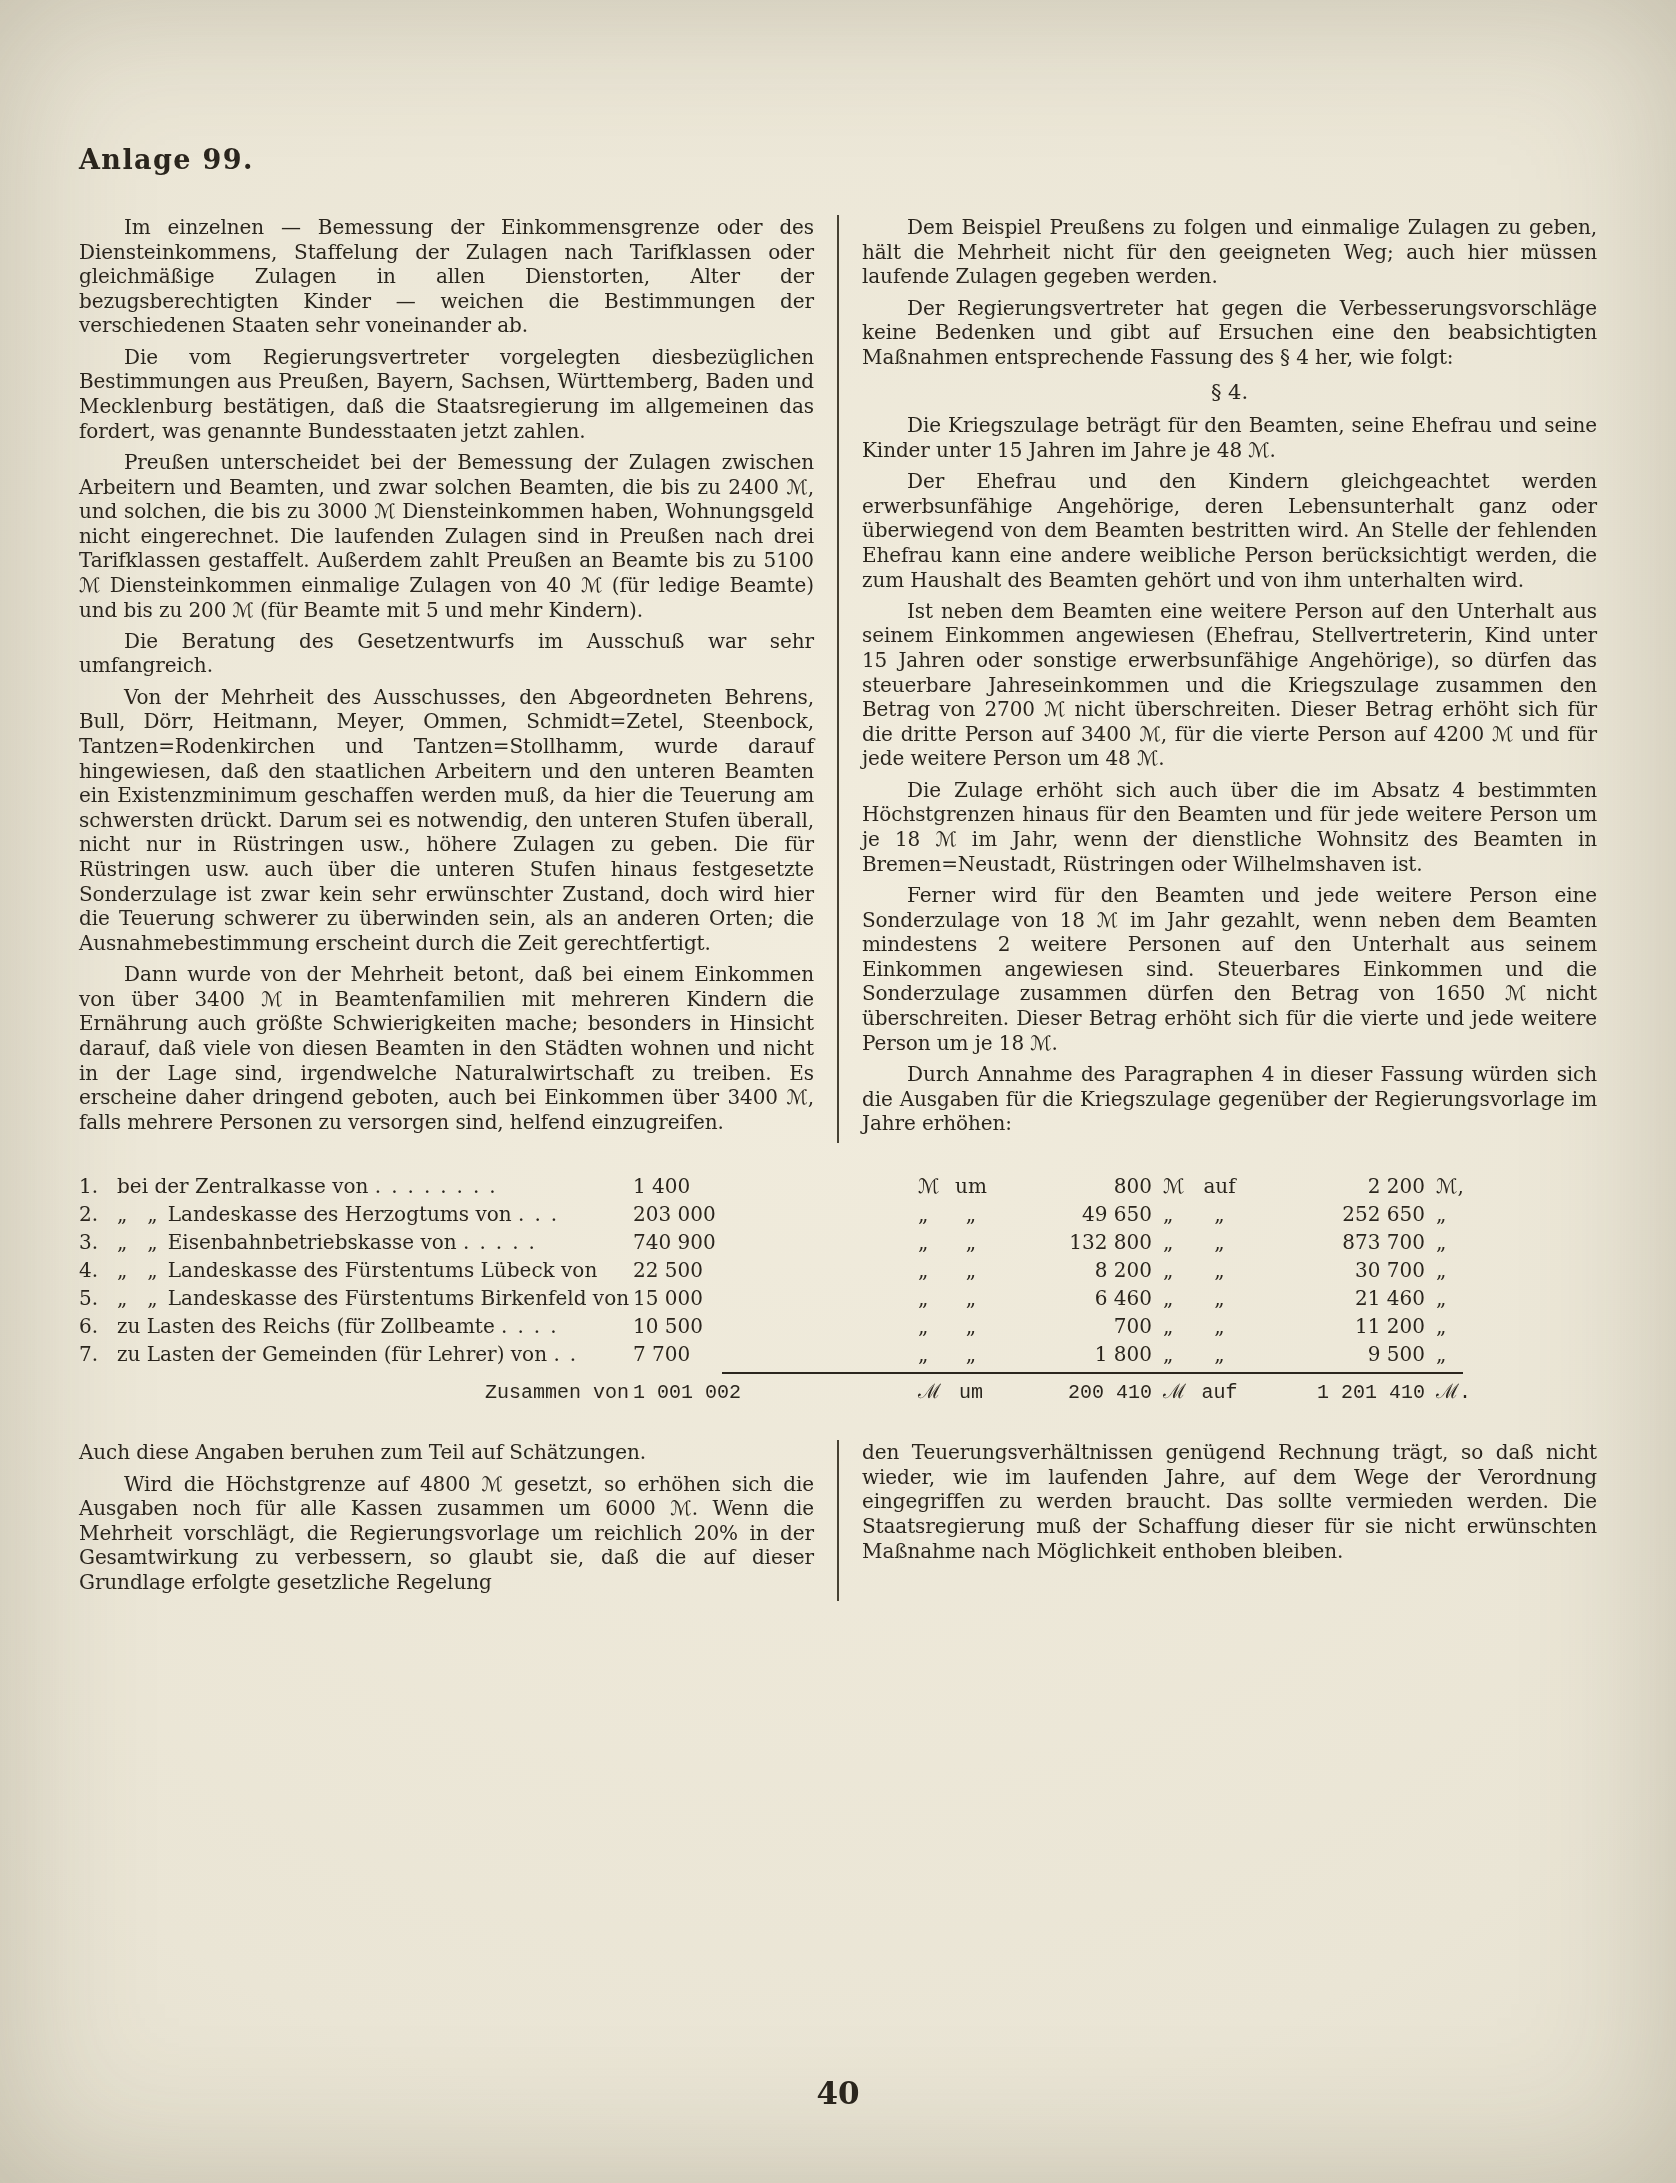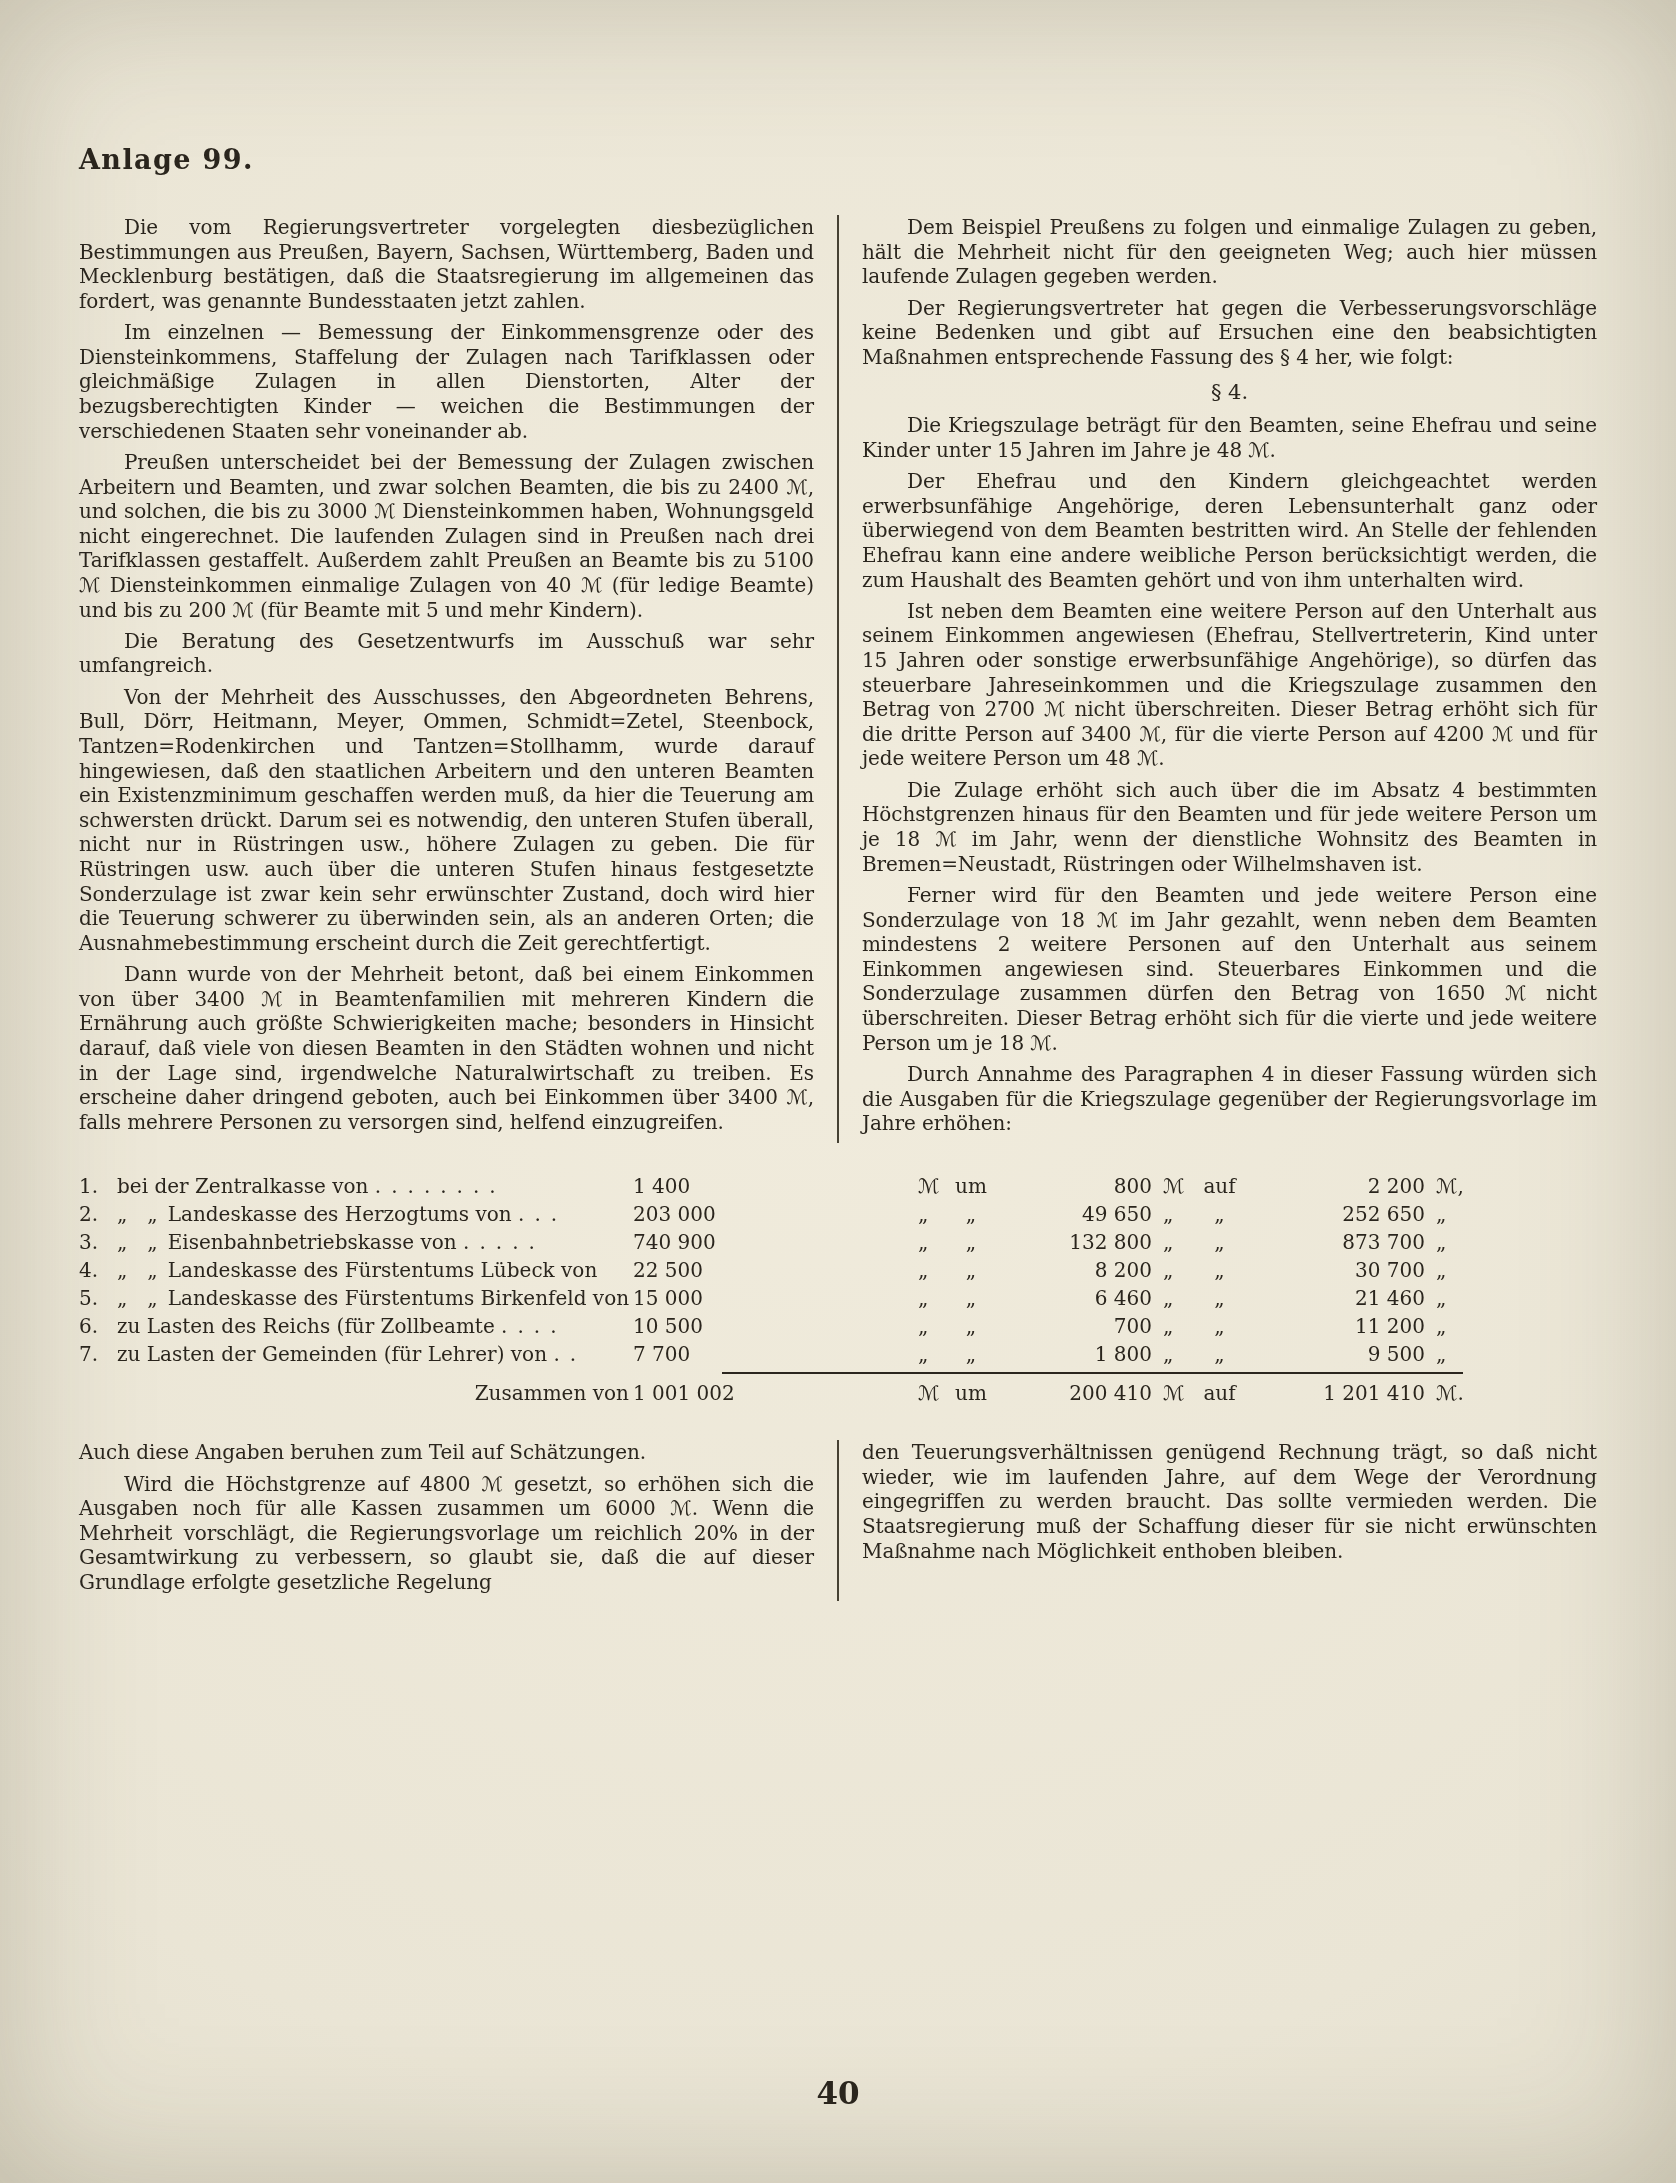--- a/index.html
+++ b/index.html
@@ -61,21 +61,21 @@
   .t-um    { width: 48px;  text-align: center; }
   .t-plus  { width: 157px; text-align: right; }
   .t-auf   { width: 55px;  text-align: center; }
   .t-total { width: 178px; text-align: right; }
   .t-sumlabel { width: 554px; text-align: right; padding-right: 4.1px; box-sizing: border-box; }
   .t-rule {
     margin: 4.1px 0 5.5px 643px;
     width: 741px;
     border-top: 2.1px solid #2b261e;
   }
-  .t-summary { margin-top: 4px; }
+  .t-summary { margin-top: 4px; font-family: Liberation Mono, monospace; }
   .footer {
     position: absolute;
     left: 0;
     right: 0;
     bottom: 77px;
     text-align: center;
     font-size: 31px;
     font-weight: bold;
     font-family: "DejaVu Serif", "DejaVu Sans", serif;
     color: #2a251d;
@@ -84,22 +84,22 @@
 </head>
 <body>
 
 <div class="sheet">
   <div class="content">
 
     <div class="annex">Anlage 99.</div>
 
     <div class="cols main">
       <div class="col">
+        <p class="para">Im einzelnen — Bemessung der Einkommensgrenze oder des Diensteinkommens, Staffelung der Zulagen nach Tarifklassen oder gleichmäßige Zulagen in allen Dienstorten, Alter der bezugsberechtigten Kinder — weichen die Bestimmungen der verschiedenen Staaten sehr voneinander ab.</p>
         <p class="para">Die vom Regierungsvertreter vorgelegten diesbezüglichen Bestimmungen aus Preußen, Bayern, Sachsen, Württemberg, Baden und Mecklenburg bestätigen, daß die Staatsregierung im allgemeinen das fordert, was genannte Bundesstaaten jetzt zahlen.</p>
-        <p class="para">Im einzelnen — Bemessung der Einkommensgrenze oder des Diensteinkommens, Staffelung der Zulagen nach Tarifklassen oder gleichmäßige Zulagen in allen Dienstorten, Alter der bezugsberechtigten Kinder — weichen die Bestimmungen der verschiedenen Staaten sehr voneinander ab.</p>
         <p class="para">Preußen unterscheidet bei der Bemessung der Zulagen zwischen Arbeitern und Beamten, und zwar solchen Beamten, die bis zu 2400 ℳ, und solchen, die bis zu 3000 ℳ Diensteinkommen haben, Wohnungsgeld nicht eingerechnet. Die laufenden Zulagen sind in Preußen nach drei Tarifklassen gestaffelt. Außerdem zahlt Preußen an Beamte bis zu 5100 ℳ Diensteinkommen einmalige Zulagen von 40 ℳ (für ledige Beamte) und bis zu 200 ℳ (für Beamte mit 5 und mehr Kindern).</p>
         <p class="para">Die Beratung des Gesetzentwurfs im Ausschuß war sehr umfangreich.</p>
         <p class="para">Von der Mehrheit des Ausschusses, den Abgeordneten Behrens, Bull, Dörr, Heitmann, Meyer, Ommen, Schmidt=Zetel, Steenbock, Tantzen=Rodenkirchen und Tantzen=Stollhamm, wurde darauf hingewiesen, daß den staatlichen Arbeitern und den unteren Beamten ein Existenzminimum geschaffen werden muß, da hier die Teuerung am schwersten drückt. Darum sei es notwendig, den unteren Stufen überall, nicht nur in Rüstringen usw., höhere Zulagen zu geben. Die für Rüstringen usw. auch über die unteren Stufen hinaus festgesetzte Sonderzulage ist zwar kein sehr erwünschter Zustand, doch wird hier die Teuerung schwerer zu überwinden sein, als an anderen Orten; die Ausnahmebestimmung erscheint durch die Zeit gerechtfertigt.</p>
         <p class="para">Dann wurde von der Mehrheit betont, daß bei einem Einkommen von über 3400 ℳ in Beamtenfamilien mit mehreren Kindern die Ernährung auch größte Schwierigkeiten mache; besonders in Hinsicht darauf, daß viele von diesen Beamten in den Städten wohnen und nicht in der Lage sind, irgendwelche Naturalwirtschaft zu treiben. Es erscheine daher dringend geboten, auch bei Einkommen über 3400 ℳ, falls mehrere Personen zu versorgen sind, helfend einzugreifen.</p>
       </div>
       <div class="gutter">
           <div class="rule"></div>
         </div>
       <div class="col">
         <p class="para">Dem Beispiel Preußens zu folgen und einmalige Zulagen zu geben, hält die Mehrheit nicht für den geeigneten Weg; auch hier müssen laufende Zulagen gegeben werden.</p>

